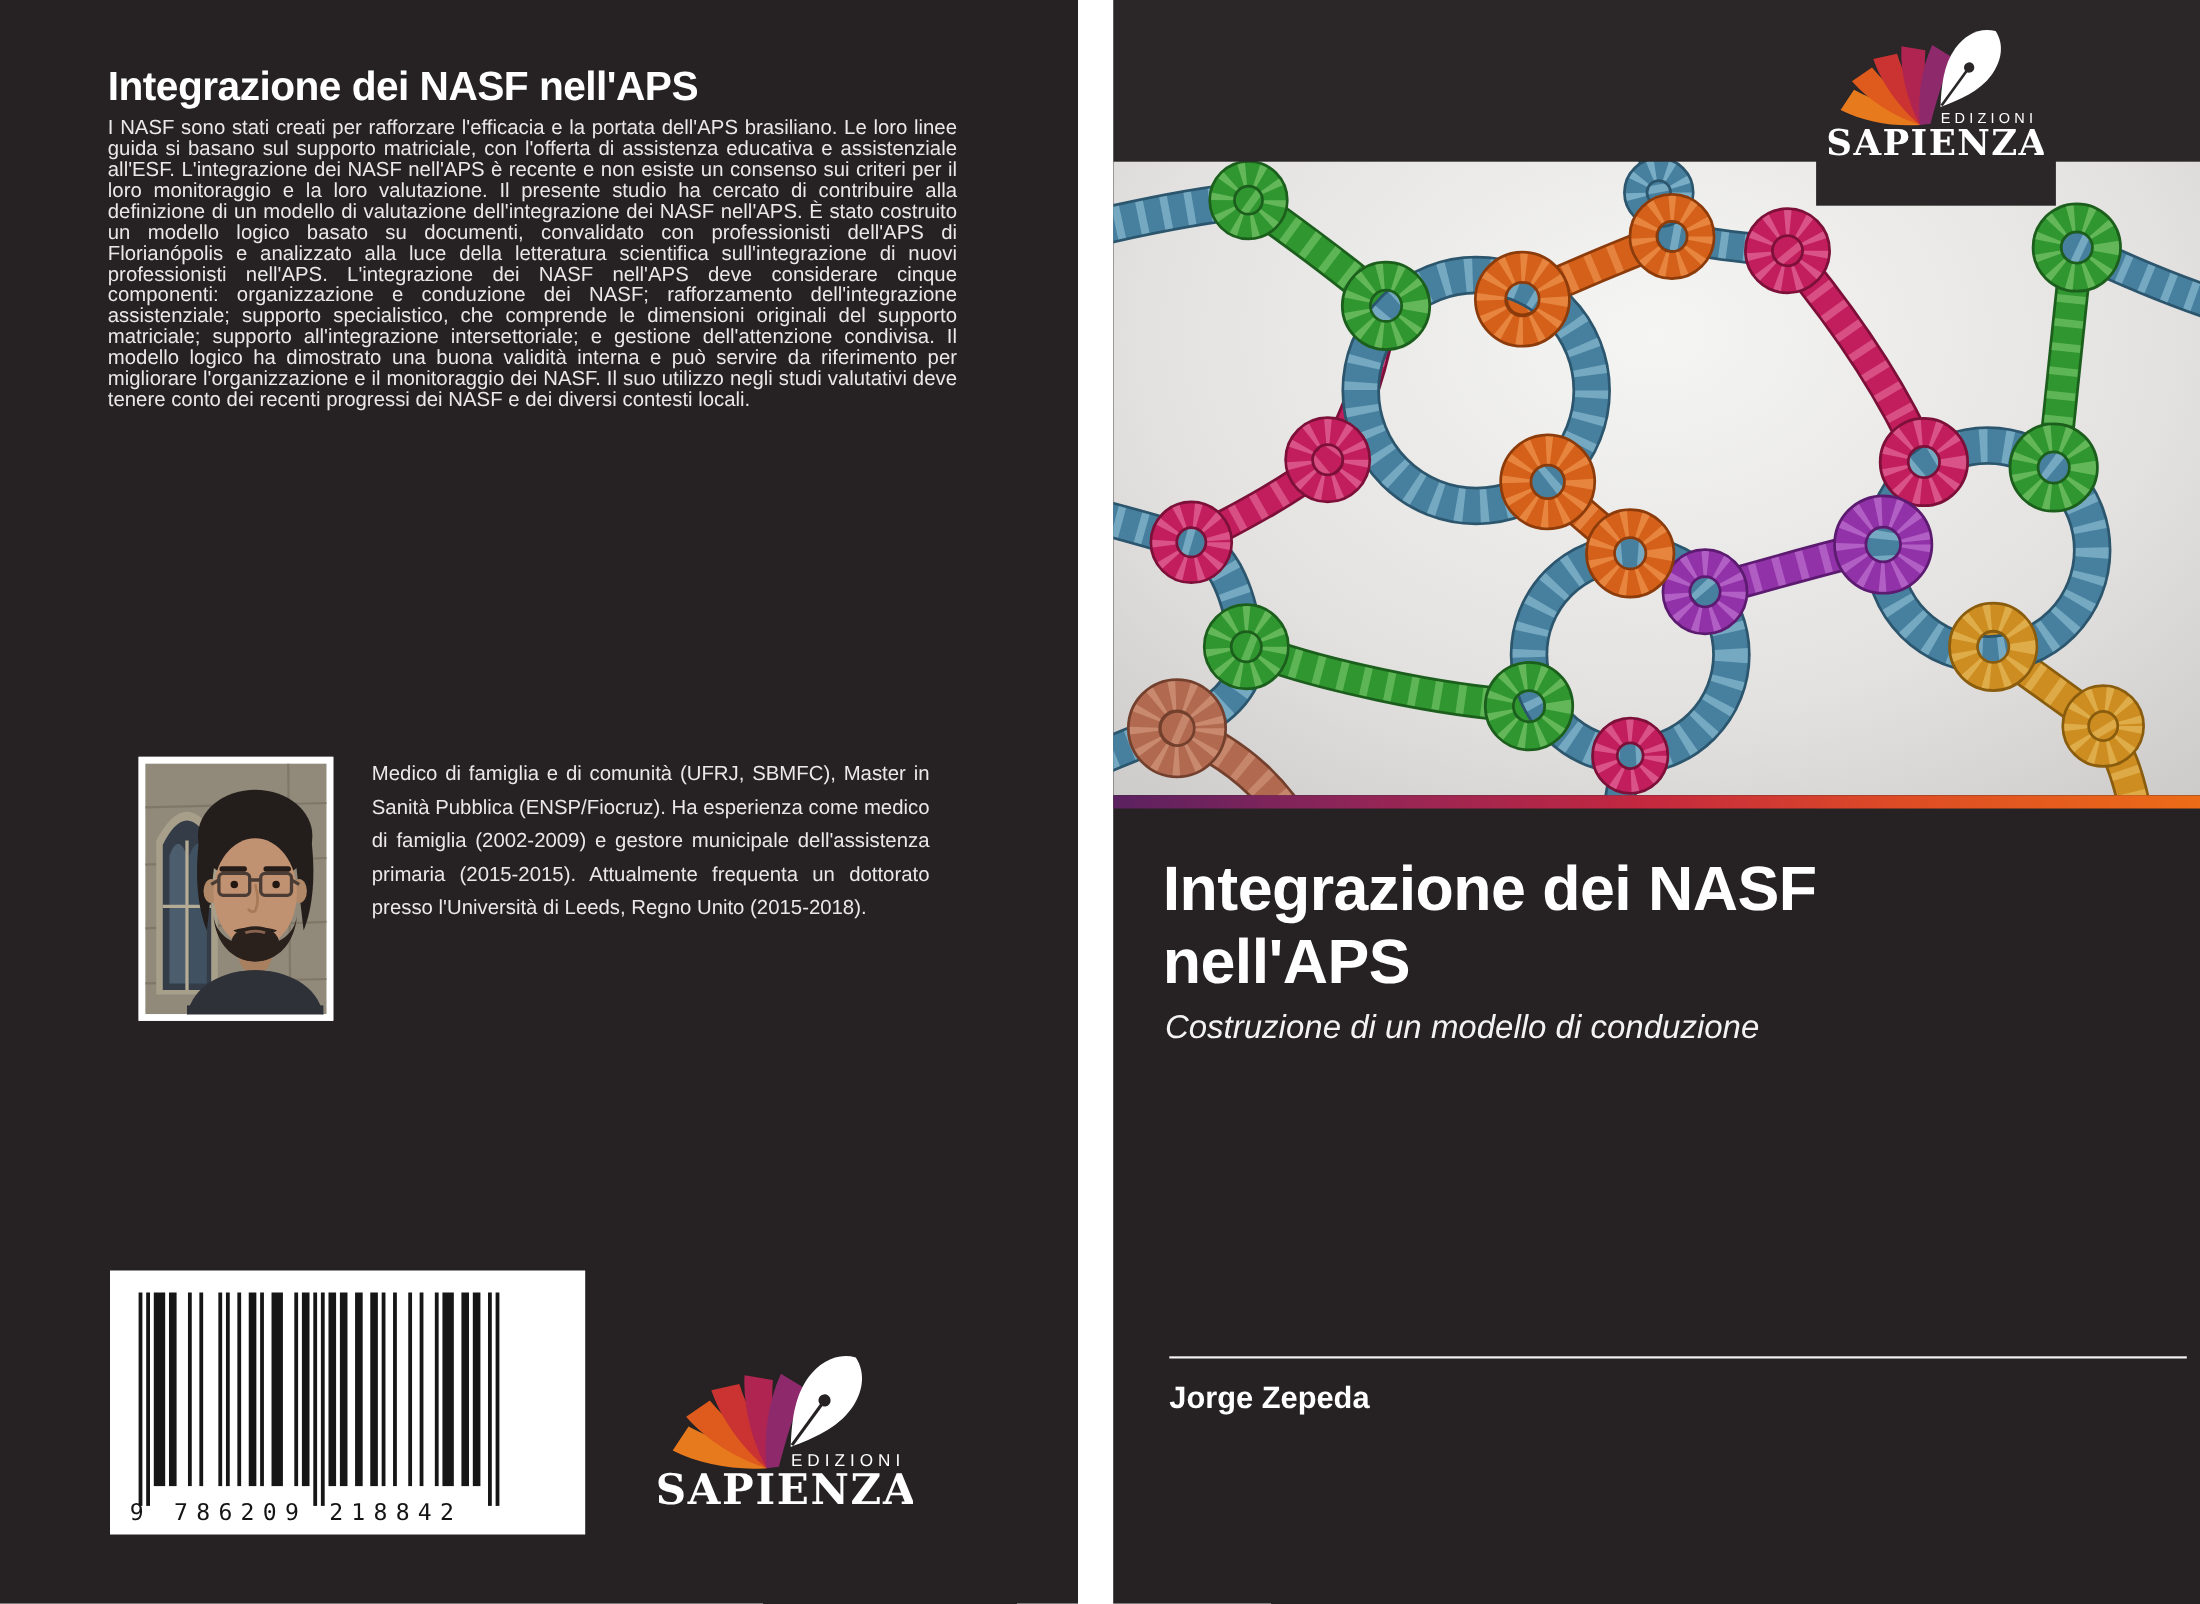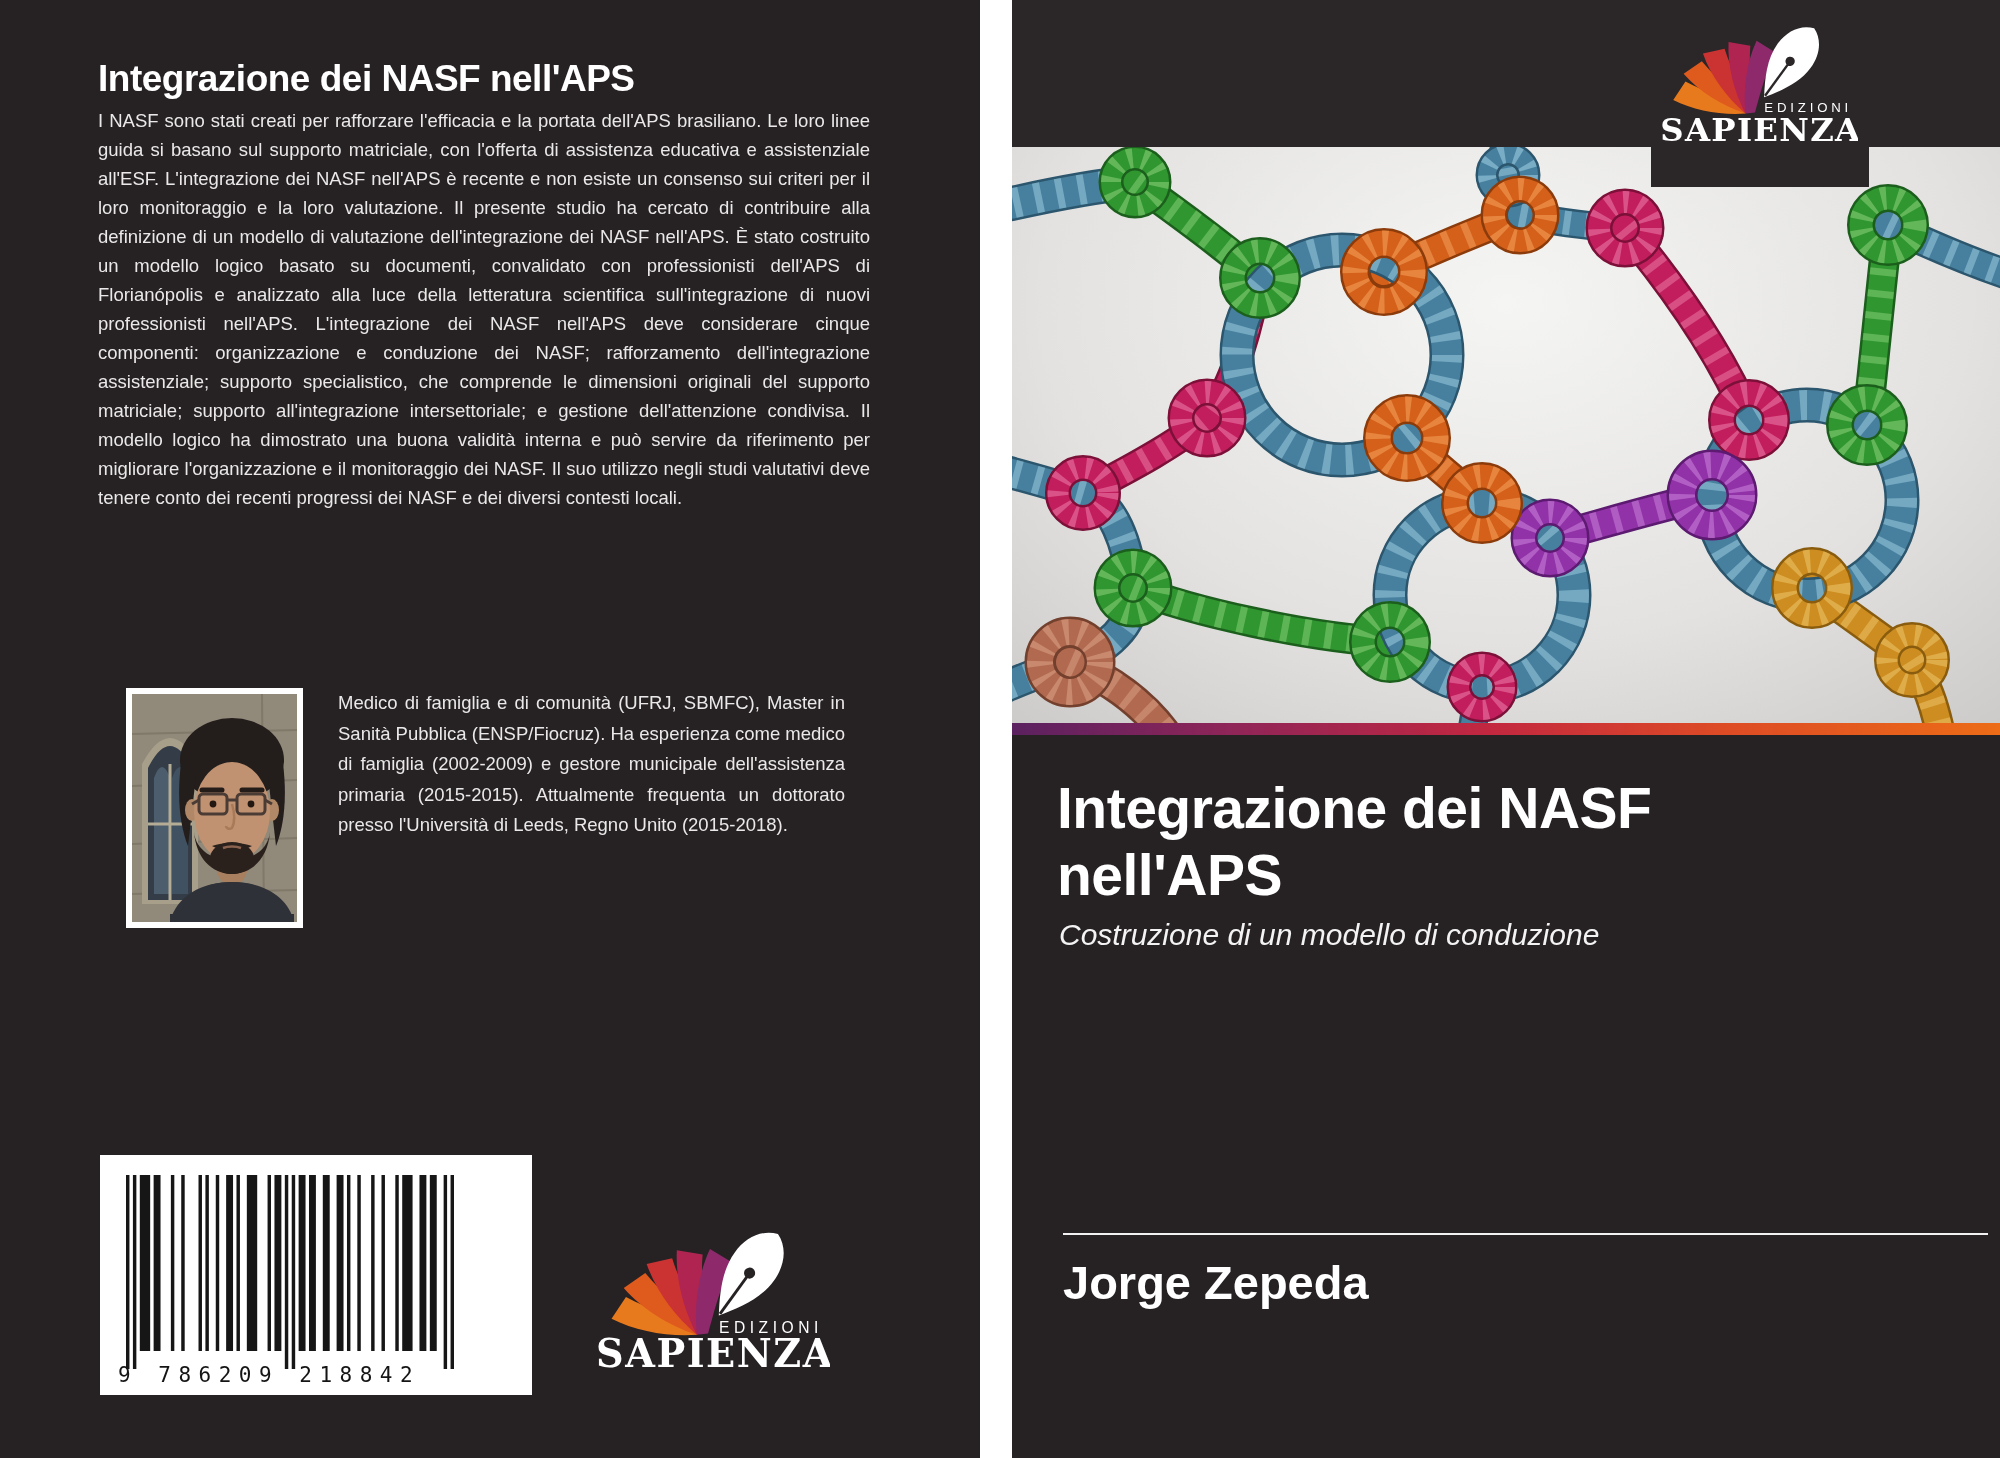--- a/index.html
+++ b/index.html
@@ -1,21 +1,21 @@
 <!DOCTYPE html>
 <html><head>
 <meta charset="utf-8">
 <style>
   html,body{margin:0;padding:0;background:#ffffff;}
   body{font-family:"Liberation Sans", sans-serif; width:2000px; height:1458px; position:relative;}
   .book{display:flex; width:2000px; height:1458px;}
   
   .back-cover{position:relative; width:980px; height:1458px; background:#262223; color:#efeeee; overflow:hidden;}
   .back-title{position:absolute; left:98px; top:58px; margin:0; font-size:37px; font-weight:bold; color:#ffffff; letter-spacing:-0.5px;}
-  .back-desc{position:absolute; left:98px; top:106px; width:772px; margin:0; font-size:18.5px; line-height:29px;
+  .back-desc{position:absolute; left:98px; top:106px; width:772px; margin:0; font-size:18.5px; line-height:19px;
              text-align:justify; color:#eae8e8;}
   .author-photo{position:absolute; left:126px; top:688px; width:177px; height:240px; background:#ffffff; padding:0;
                 box-sizing:border-box; border:6px solid #ffffff;}
   .author-photo svg{display:block; width:100%; height:100%;}
   .back-bio{position:absolute; left:338px; top:688px; width:507px; margin:0; font-size:18.5px; line-height:30.6px;
             text-align:justify; color:#eae8e8;}
   .barcode-box{position:absolute; left:100px; top:1155px; width:432px; height:240px; background:#ffffff;}
   .barcode-box svg{position:absolute; left:0; top:0;}
   .barcode-digits{position:absolute; left:18px; bottom:8px; width:352px; font-family:"DejaVu Sans Mono", monospace;
                   font-size:21px; letter-spacing:7.5px; color:#141414; white-space:nowrap;}
@@ -29,21 +29,21 @@
   .logo-box{position:absolute; left:639px; top:0; width:218px; height:187px; background:#2b2728; color:#2b2728;}
   .logo-box svg{position:absolute; left:11px; top:18px; width:196px; height:128px;}
   .logo-back svg{display:block; width:100%; height:100%;}
   .stripe{position:absolute; left:0; top:723px; width:988px; height:12px;
           background:linear-gradient(90deg,#5b2160 0%, #8f2558 22%, #c22740 48%, #dd4b25 72%, #ec6c17 100%);}
   .front-bottom{position:absolute; left:0; top:735px; width:988px; height:723px; color:#ffffff;}
   .front-title{position:absolute; left:45px; top:40px; width:700px; margin:0; font-size:57px; line-height:1.18;
                font-weight:bold; color:#ffffff; letter-spacing:-0.5px;}
   .front-subtitle{position:absolute; left:47px; top:183px; margin:0; font-size:30px; font-style:italic; color:#f4f3f3;}
   .front-rule{position:absolute; left:51px; right:12px; top:498px; height:2px; background:#f3f2f2;}
-  .front-author{position:absolute; left:51px; top:520px; margin:0; font-size:47px; font-weight:bold; color:#ffffff;}
+  .front-author{position:absolute; left:51px; top:520px; margin:0; font-size:28px; font-weight:bold; color:#ffffff;}
   
   .logo-edizioni{font-family:"Liberation Sans", sans-serif; font-size:15.5px; letter-spacing:4.5px; fill:#ffffff;}
   .logo-sapienza{font-family:"DejaVu Serif", serif; font-size:38px; font-weight:bold; letter-spacing:1.5px; fill:#ffffff;}
 </style>
 </head>
 <body>
 
 <div class="book">
 
   <section class="back-cover">

